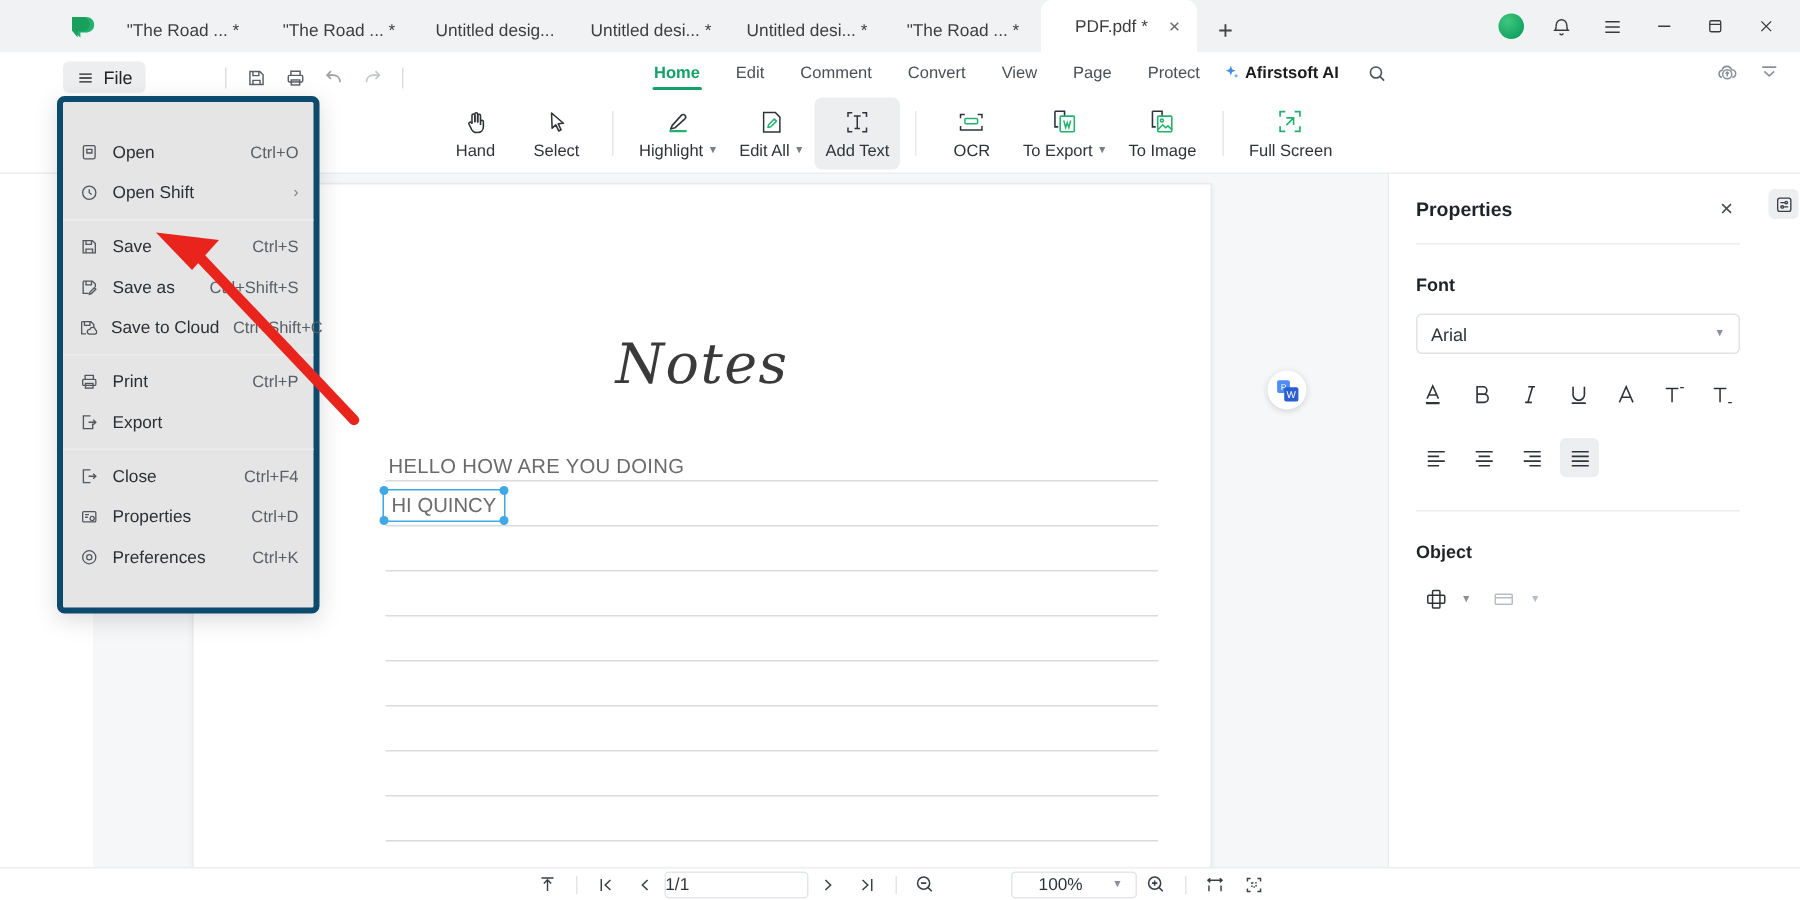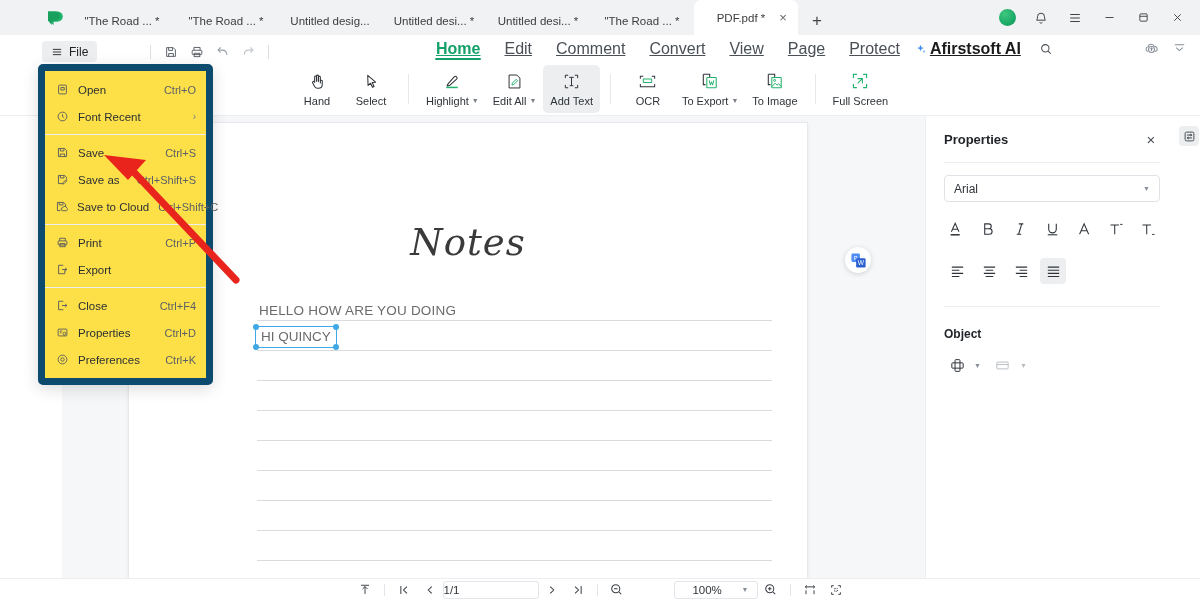--- a/index.html
+++ b/index.html
@@ -70,21 +70,21 @@
   .qat { display: flex; align-items: center; margin-left: 10px; gap: 3px; }
   .qat .sep { width: 1px; height: 14px; background: #dcdfe3; margin: 0 5px; }
   .qat-btn { width: 23px; height: 21px; display: flex; align-items: center; justify-content: center; color: #5a5f66; }
 
   .ribbon-tabs {
     position: absolute; left: 424px; top: 35px; height: 27px;
     display: flex; align-items: center; gap: 0;
   }
   .rtab {
     height: 27px; padding: 0 12px; display: flex; align-items: center;
-    font-size: 16px; color: #4a4f56; position: relative; white-space: nowrap; text-decoration: underline;
+    font-size: 11px; color: #4a4f56; position: relative; white-space: nowrap;
   }
   .rtab.active { color: #14a06a; font-weight: bold; }
   .rtab.active::after {
     content: ""; position: absolute; left: 11px; right: 11px; bottom: 2px;
     height: 2px; background: #14a06a; border-radius: 1px;
   }
   .rtab.ai { color: #1b1b1b; font-weight: bold; gap: 5px; padding-left: 18px; }
   .search-ic { margin-left: 6px; display:flex; align-items:center; color:#4a4f56;}
 
   .ribbon-right {
@@ -217,23 +217,23 @@
   .sb-zoom {
     width: 84px; height: 18px; border: 1px solid #e2e5e9; border-radius: 3px;
     display: flex; align-items: center; padding: 0 8px;
     font-size: 11.5px; color: #2f3338; margin-left: 44px;
   }
   .sb-zoom .zc { margin-left: auto; font-size: 7px; color: #8a9099; }
 
   
   .filemenu {
     position: absolute; left: 38px; top: 64px; width: 175px;
-    background: #fde047; border: 7px solid #0c4a6e; border-radius: 5px;
+    background: #e5e5e5; border: 4px solid #0c4a6e; border-radius: 5px;
     box-shadow: 0 4px 16px rgba(0,0,0,0.14);
-    padding: 5px 0; z-index: 40;
+    padding: 20px 0; z-index: 40;
   }
   .fm-item {
     height: 27px; display: flex; align-items: center; padding: 0 10px; gap: 9px;
     font-size: 11.5px; color: #2b2f34; position: relative;
   }
   .fm-item .fmic { width: 14px; height: 14px; display: flex; align-items:center; justify-content:center; color:#52575e; }
   .fm-item .fmlb { flex: 0 0 auto; }
   .fm-item .fmks { margin-left: auto; font-size: 11px; color: #5a5f66; }
   .fm-item .fmarrow { margin-left: auto; font-size: 10px; color: #7a7f86; }
   .fm-div { height: 1px; background: #ededee; margin: 4px 0; }
@@ -557,20 +557,21 @@
     </div>
   </div>
 
   <div class="rightpanel">
     <div class="rp-head">
       <div class="rp-title">Properties</div>
       <div class="rp-close">×</div>
     </div>
     <div class="rp-div"></div>
 
+    <div class="rp-sect">Font</div>
 
     <div class="selectbox">
       <span>Arial</span>
       <span class="sc">▼</span>
     </div>
 
 
     <div class="fmt-row">
       <div class="iconbtn">
         <svg width="17" height="17" viewBox="0 0 18 18" fill="none" stroke="#2f3338" stroke-width="1.1">
@@ -745,21 +746,21 @@
       <span class="fmks">Ctrl+O</span>
     </div>
 
     <div class="fm-item">
       <span class="fmic">
         <svg width="13" height="13" viewBox="0 0 16 16" fill="none" stroke="#52575e" stroke-width="1.1">
           <circle cx="8" cy="8" r="5.4"></circle>
             <path d="M8 5.2V8l2 1.4"></path>
         </svg>
       </span>
-      <span class="fmlb">Font Recent</span>
+      <span class="fmlb">Open Shift</span>
       <span class="fmarrow">›</span>
     </div>
 
     <div class="fm-div"></div>
 
     <div class="fm-item">
       <span class="fmic">
         <svg width="13" height="13" viewBox="0 0 16 16" fill="none" stroke="#52575e" stroke-width="1.1">
           <path d="M3 3h7.6L13 5.4V13H3z"></path>
             <path d="M5.3 3v3.1h4.5V3M5.3 13V9.9h5.4V13"></path>

